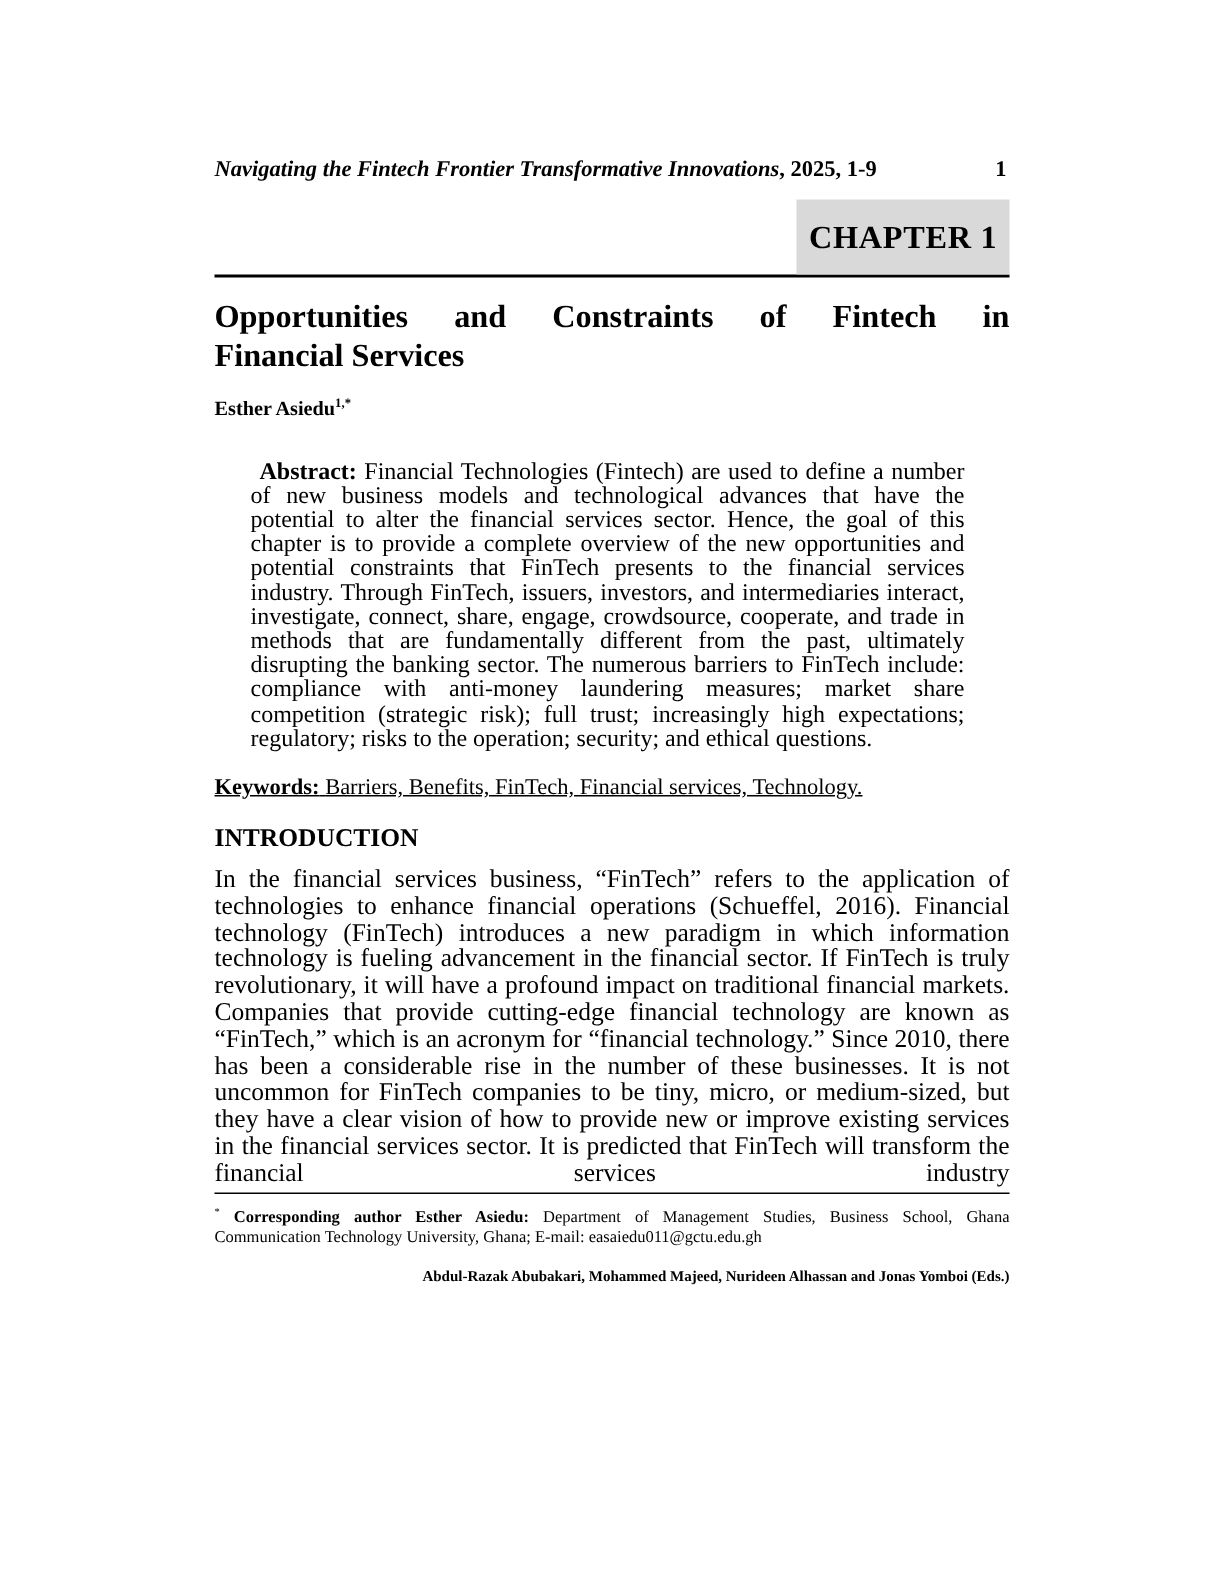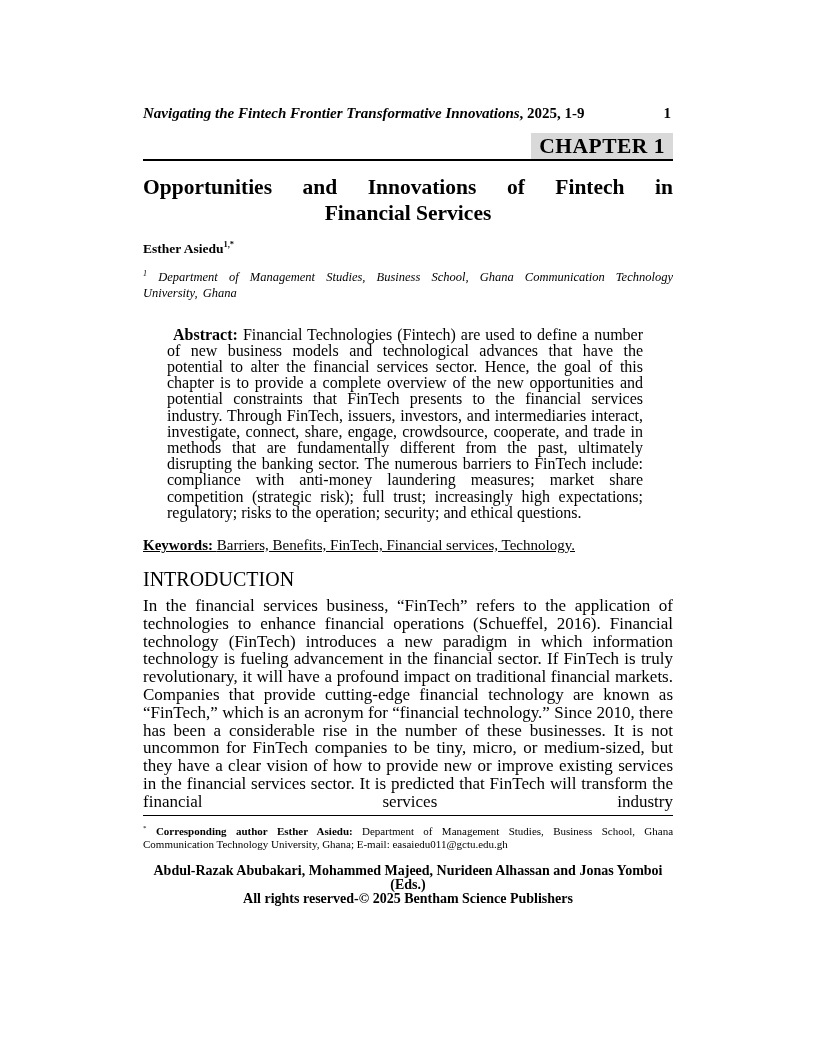--- a/index.html
+++ b/index.html
@@ -49,33 +49,33 @@
     text-align: right;
     border-bottom: 2px solid #000000;
     line-height: 0;
   }
   .chapter-badge {
     display: inline-block;
     background: #d9d9d9;
     font-weight: bold;
     font-size: 21.5px;
     line-height: 26px;
-    padding: 0 8px;
+    padding: 12px 8px;
     letter-spacing: 0.5px;
   }
   
   .title {
     margin: 13px 0 0 0;
     font-size: 21.5px;
     line-height: 26px;
     font-weight: bold;
   }
   .title-line { display: block; }
   .title-line.line1 { text-align: justify; text-align-last: justify; }
-  .title-line.line2 { text-align: center; }
+  .title-line.line2 { text-align: left; }
   
   .author {
     margin: 10px 0 0 0;
     font-size: 13.5px;
     line-height: 17px;
     font-weight: bold;
   }
   .author sup { font-size: 8.5px; }
   .affiliation {
     margin: 9px 0 0 0;
@@ -98,23 +98,23 @@
   
   .keywords {
     margin: 15px 0 0 0;
     font-size: 15px;
     line-height: 18px;
     text-decoration: underline;
   }
   
   .section-heading {
     margin: 16px 0 0 0;
-    font-size: 20px;
+    font-size: 17px;
     line-height: 18px;
-    font-weight: normal;
+    font-weight: bold;
   }
   
   .body-text {
     margin: 9px 0 0 0;
     font-size: 17px;
     line-height: 17.8px;
     text-align: justify;
     text-align-last: justify;
   }
   
@@ -125,62 +125,60 @@
   .footnote {
     margin: 5px 0 12px 0;
     font-size: 11px;
     line-height: 14px;
     text-align: justify;
   }
   .footnote sup { font-size: 7px; }
   
   .imprint {
     margin: 13px 0 0 0;
-    font-size: 14px;
+    font-size: 10px;
     line-height: 14px;
     font-weight: bold;
-    text-align: center;
+    text-align: right;
   }
   b { font-weight: bold; }
 </style>
 </head>
 <body>
 
 <div class="page">
   <div class="content">
 
     <div class="running-header">
       <span class="rh-title">Navigating the Fintech Frontier Transformative Innovations</span><span class="rh-suffix">, 2025, 1-9</span>
       <span class="rh-page">1</span>
     </div>
 
     <div class="badge-row">
       <span class="chapter-badge">CHAPTER 1</span>
     </div>
 
     <h1 class="title">
-      <span class="title-line line1">Opportunities and Innovations of Fintech in</span>
+      <span class="title-line line1">Opportunities and Constraints of Fintech in</span>
       <span class="title-line line2">Financial Services</span>
     </h1>
 
     <p class="author"><span>Esther Asiedu</span><sup>1,*</sup></p>
 
-    <p class="affiliation"><sup>1</sup> <span>Department of Management Studies, Business School, Ghana Communication Technology University, Ghana</span></p>
 
     <p class="abstract"><b>Abstract:</b> <span>Financial Technologies (Fintech) are used to define a number of new business models and technological advances that have the potential to alter the financial services sector. Hence, the goal of this chapter is to provide a complete overview of the new opportunities and potential constraints that FinTech presents to the financial services industry. Through FinTech, issuers, investors, and intermediaries interact, investigate, connect, share, engage, crowdsource, cooperate, and trade in methods that are fundamentally different from the past, ultimately disrupting the banking sector. The numerous barriers to FinTech include: compliance with anti-money laundering measures; market share competition (strategic risk); full trust; increasingly high expectations; regulatory; risks to the operation; security; and ethical questions.</span></p>
 
     <p class="keywords"><b>Keywords:</b> <span>Barriers, Benefits, FinTech, Financial services, Technology.</span></p>
 
     <h2 class="section-heading">INTRODUCTION</h2>
 
     <p class="body-text">In the financial services business, “FinTech” refers to the application of technologies to enhance financial operations (Schueffel, 2016). Financial technology (FinTech) introduces a new paradigm in which information technology is fueling advancement in the financial sector. If FinTech is truly revolutionary, it will have a profound impact on traditional financial markets. Companies that provide cutting-edge financial technology are known as “FinTech,” which is an acronym for “financial technology.” Since 2010, there has been a considerable rise in the number of these businesses. It is not uncommon for FinTech companies to be tiny, micro, or medium-sized, but they have a clear vision of how to provide new or improve existing services in the financial services sector. It is predicted that FinTech will transform the financial services industry</p>
 
     <div class="footnote-rule"></div>
 
     <p class="footnote"><sup>*</sup> <b>Corresponding author Esther Asiedu:</b> <span>Department of Management Studies, Business School, Ghana Communication Technology University, Ghana; E-mail: easaiedu011@gctu.edu.gh</span></p>
 
     <div class="imprint">
       <div>Abdul-Razak Abubakari, Mohammed Majeed, Nurideen Alhassan and Jonas Yomboi (Eds.)</div>
-      <div>All rights reserved-© 2025 Bentham Science Publishers</div>
     </div>
 
   </div>
 </div>
 
 </body></html>

